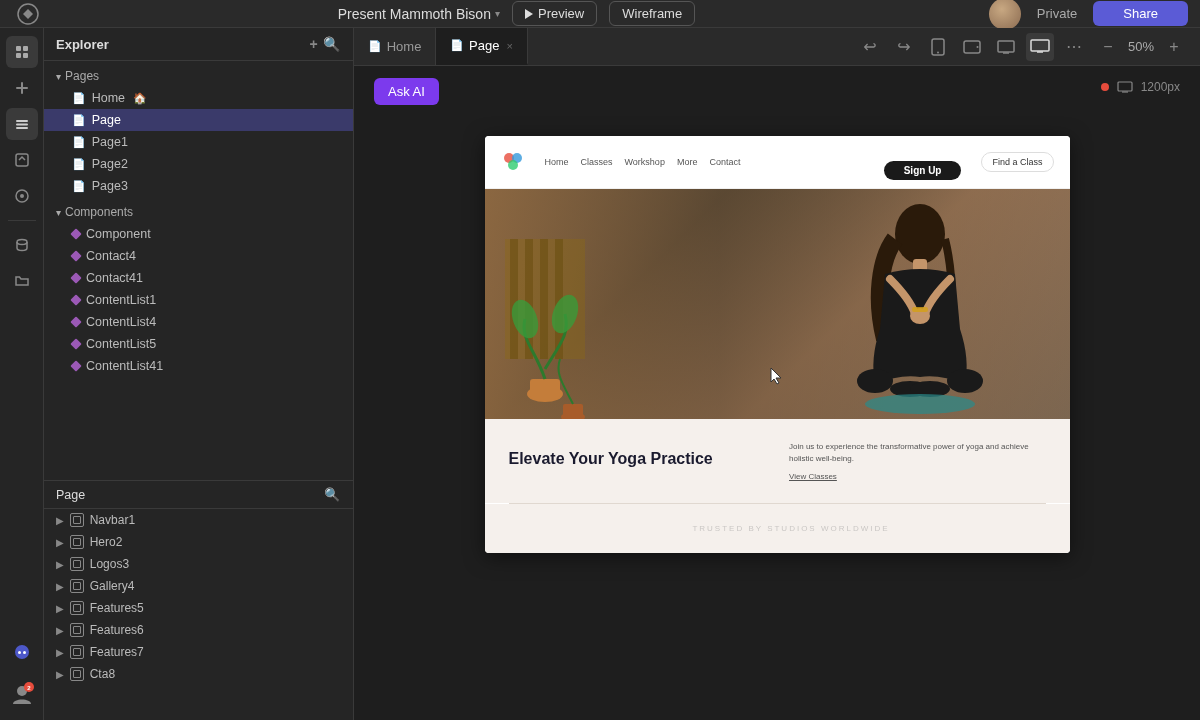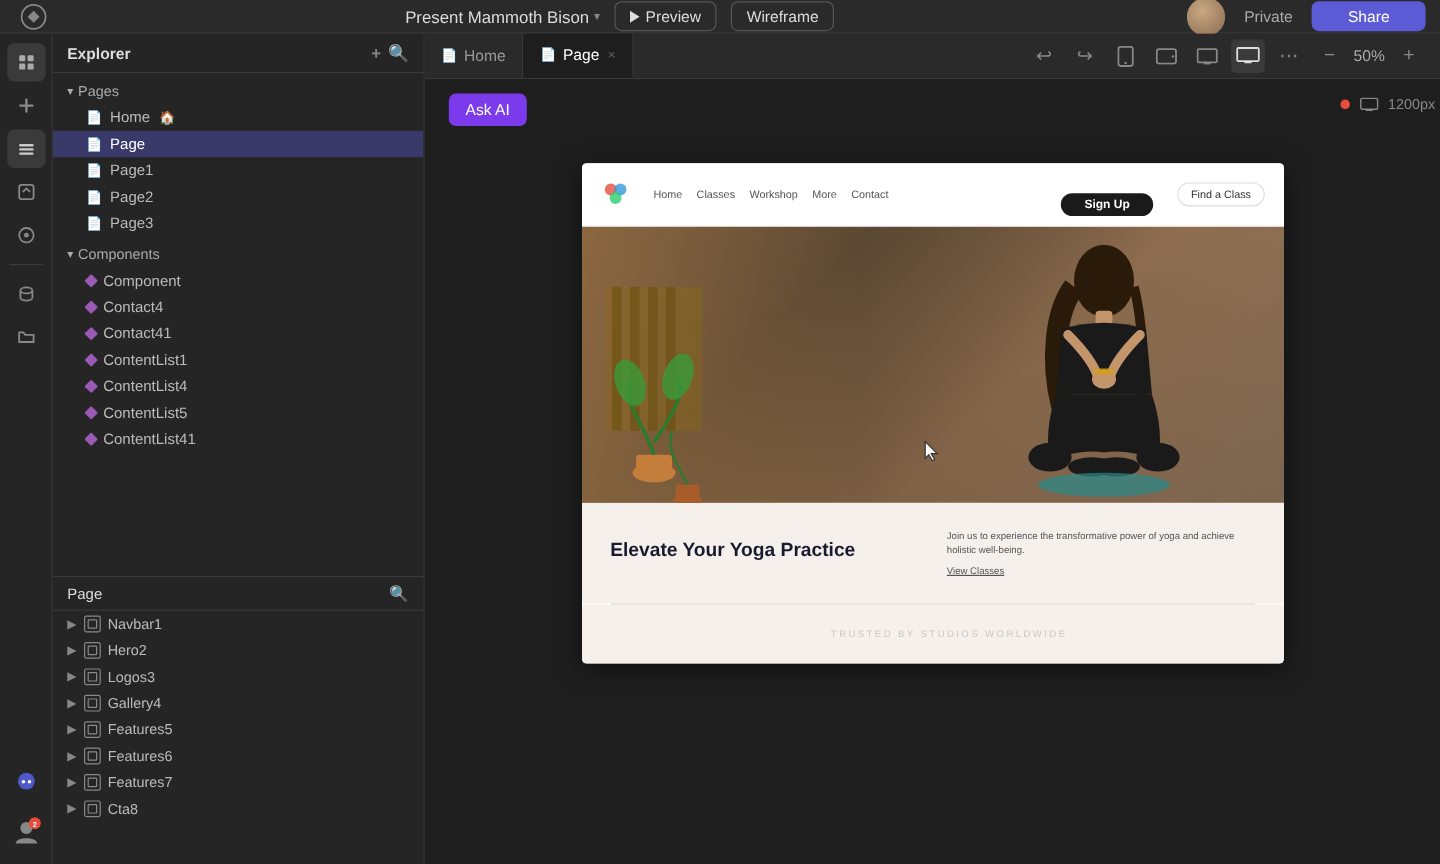--- a/index.html
+++ b/index.html
@@ -284,21 +284,21 @@
       font-size: 13px;
       font-weight: 500;
       cursor: pointer;
       z-index: 10;
     }
 
     
     .resolution-indicator {
       position: absolute;
       top: 14px;
-      right: 4px;
+      right: 20px;
       display: flex;
       align-items: center;
       gap: 8px;
       color: #888;
       font-size: 12px;
       z-index: 10;
     }
     .resolution-indicator .error-dot {
       width: 8px; height: 8px;
       background: #e74c3c;

